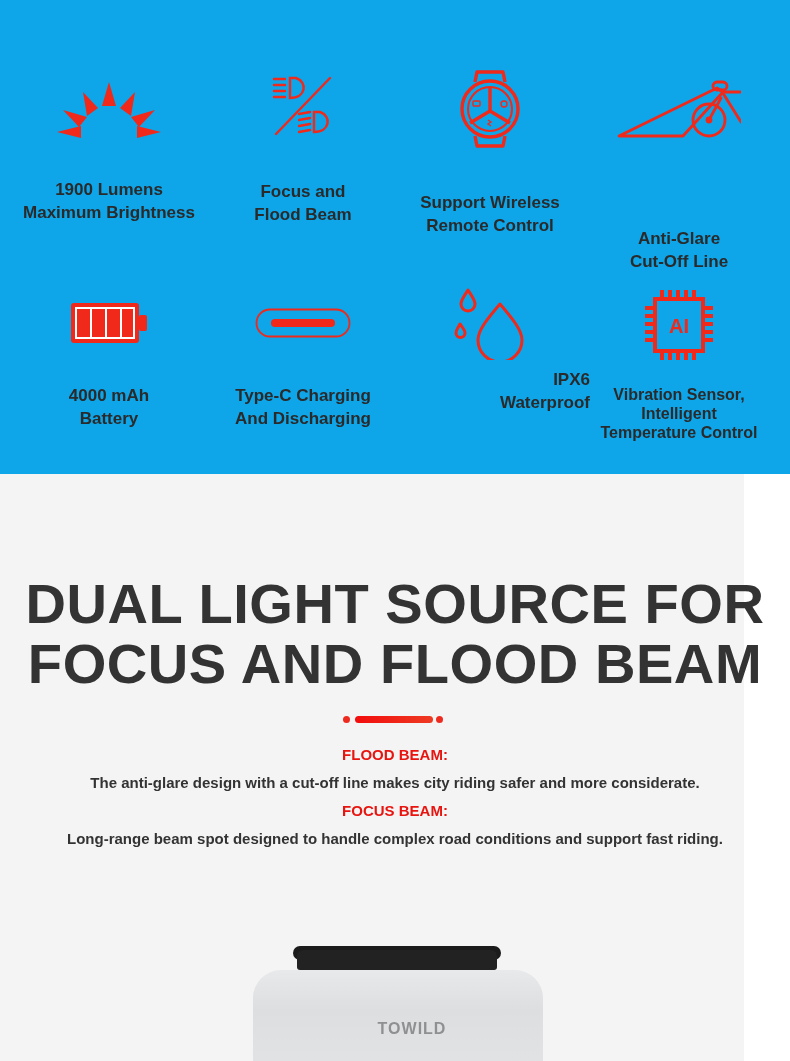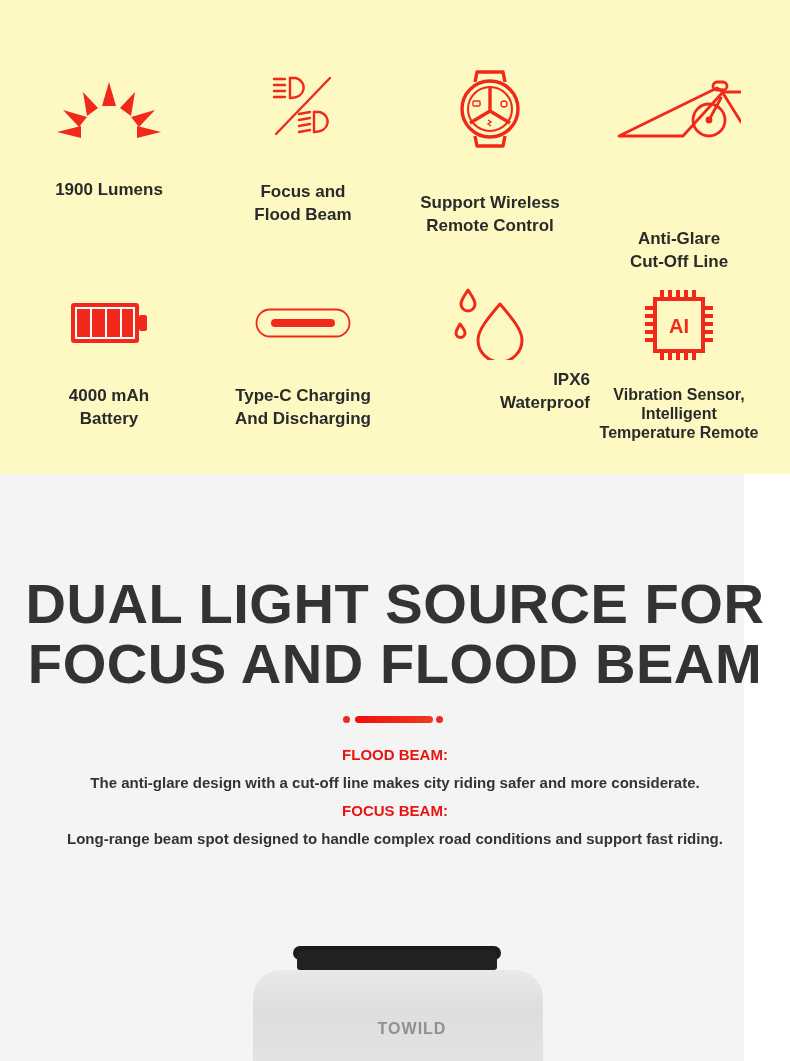--- a/index.html
+++ b/index.html
@@ -1,19 +1,19 @@
 <!DOCTYPE html>
 <html><head>
 <meta charset="utf-8">
 <style>
   * { box-sizing: border-box; margin: 0; padding: 0; }
   html, body { width: 790px; height: 1061px; overflow: hidden; background: #ffffff; }
   body { font-family: "Liberation Sans", sans-serif; color: #2b2b2b; position: relative; }
 
-  .features { position: absolute; left: 0; top: 0; width: 790px; height: 474px; background: #fef9c3; }
+  .features { position: absolute; left: 0; top: 0; width: 790px; height: 474px; background: #0ea5e9; }
   .feature { position: absolute; width: 200px; text-align: center; }
   .feature .icon { position: absolute; left: 50%; transform: translateX(-50%); }
   .feature .label { position: absolute; left: 0; width: 100%; font-weight: bold; font-size: 17px; line-height: 23px; color: #2a2a2a; }
   .feature .label span { display: block; }
   .feature.small .label { font-size: 16px; line-height: 19px; }
 
   .hero { position: absolute; left: 0; top: 474px; width: 744px; height: 587px; background: #f4f4f4; }
   .hero-title { position: absolute; left: 0; top: 100px; width: 790px; text-align: center; font-weight: bold; font-size: 55px; line-height: 60px; color: #333333; letter-spacing: 0.5px; font-family: "Liberation Sans", sans-serif; transform: scaleX(1.02); }
   .hero-title span { display: block; }
   .divider { position: absolute; top: 240px; left: 343px; width: 102px; height: 10px; }
@@ -40,20 +40,21 @@
         <polygon points="26,12 30,36 41,28"></polygon>
         <polygon points="78,12 63,28 74,36"></polygon>
         <polygon points="6,30 22,47 30,37"></polygon>
         <polygon points="98,30 74,37 82,47"></polygon>
         <polygon points="0,52 24,46 24,58"></polygon>
         <polygon points="104,52 80,46 80,58"></polygon>
       </g>
     </svg>
     <div class="label" style="top:178px;">
       <span>1900 Lumens</span>
+      <span>Maximum Brightness</span>
     </div>
   </div>
 
   <div class="feature" style="left:203px;top:0;">
     <svg class="icon" style="top:74px;" width="62" height="62" viewBox="0 0 62 62">
       <g stroke="#f0291a" stroke-width="2.4" fill="none" stroke-linecap="round">
         <line x1="4" y1="60" x2="58" y2="4"></line>
         <line x1="2" y1="5" x2="13" y2="5"></line>
           <line x1="2" y1="11" x2="13" y2="11"></line>
           <line x1="2" y1="17" x2="13" y2="17"></line>
@@ -181,21 +182,21 @@
           <rect x="61" y="24" width="8" height="4"></rect>
           <rect x="61" y="32" width="8" height="4"></rect>
           <rect x="61" y="40" width="8" height="4"></rect>
           <rect x="61" y="48" width="8" height="4"></rect>
       </g>
       <text x="35" y="43" text-anchor="middle" font-family="Liberation Sans, sans-serif" font-weight="bold" font-size="20" fill="#f0291a">AI</text>
     </svg>
     <div class="label" style="top:385px;">
       <span>Vibration Sensor,</span>
       <span>Intelligent</span>
-      <span>Temperature Remote</span>
+      <span>Temperature Control</span>
     </div>
   </div>
 
 </section>
 
 <section class="hero">
   <h1 class="hero-title">
     <span>DUAL LIGHT SOURCE FOR</span>
     <span>FOCUS AND FLOOD BEAM</span>
   </h1>

